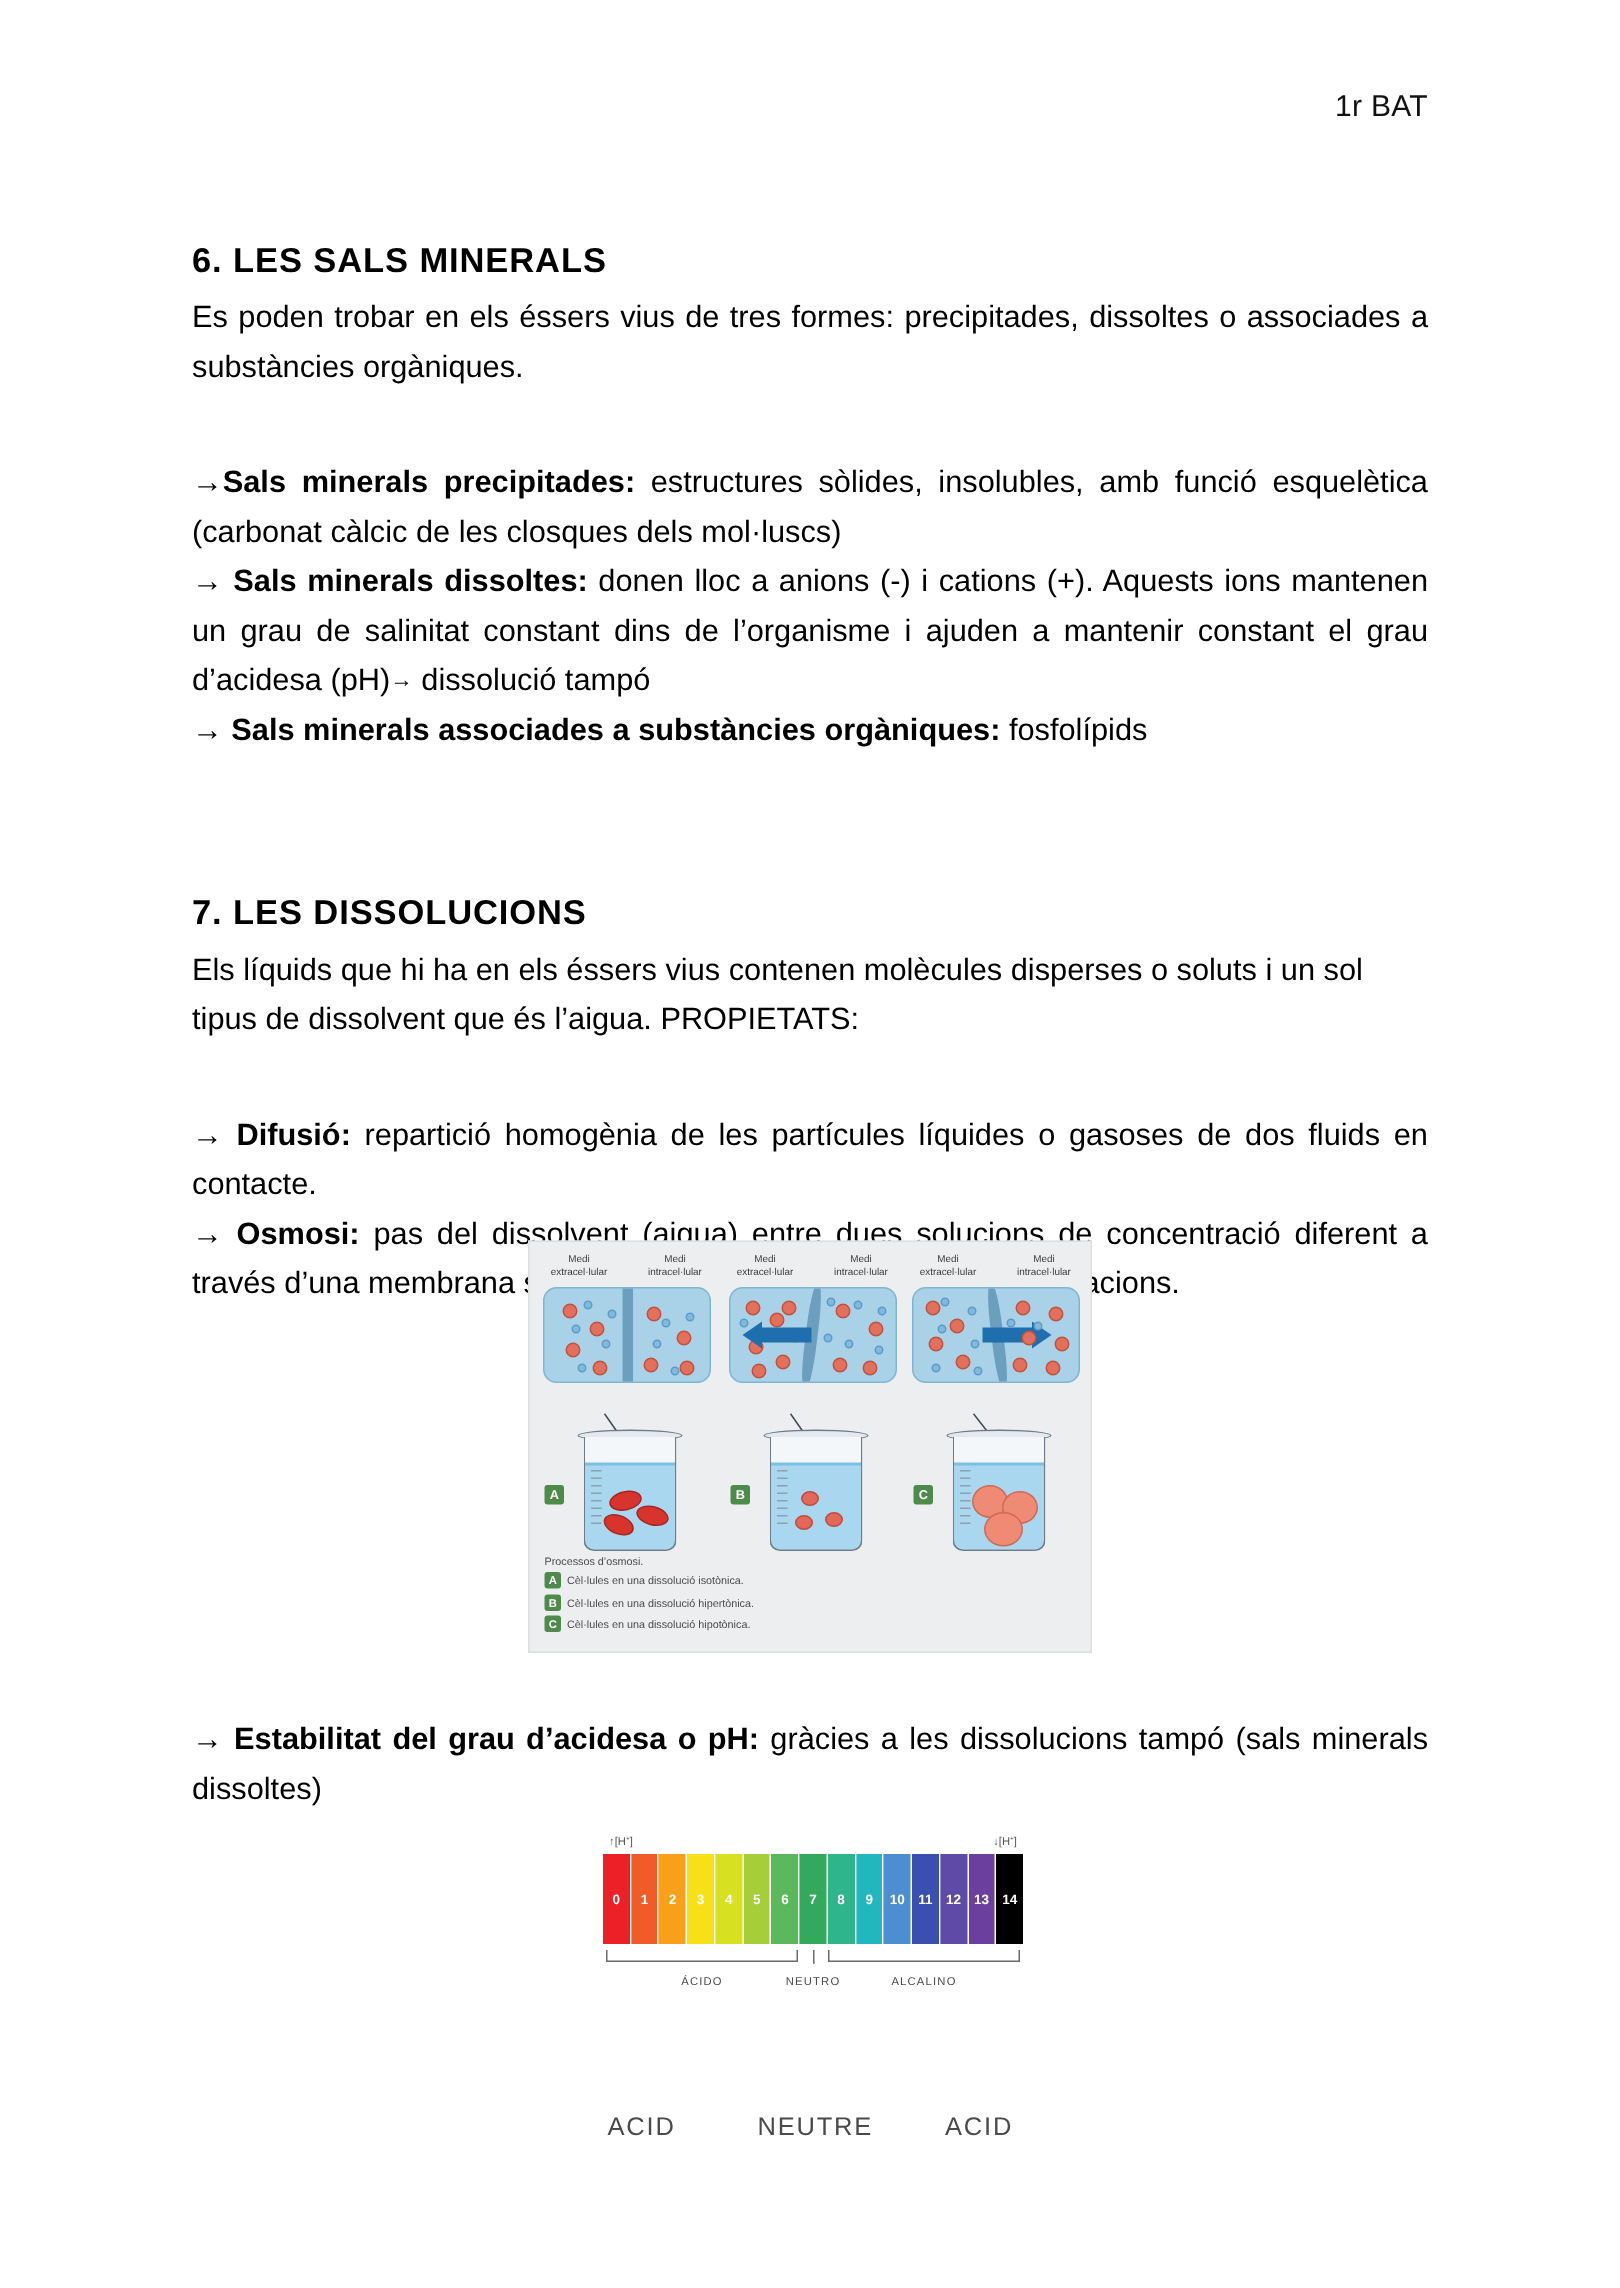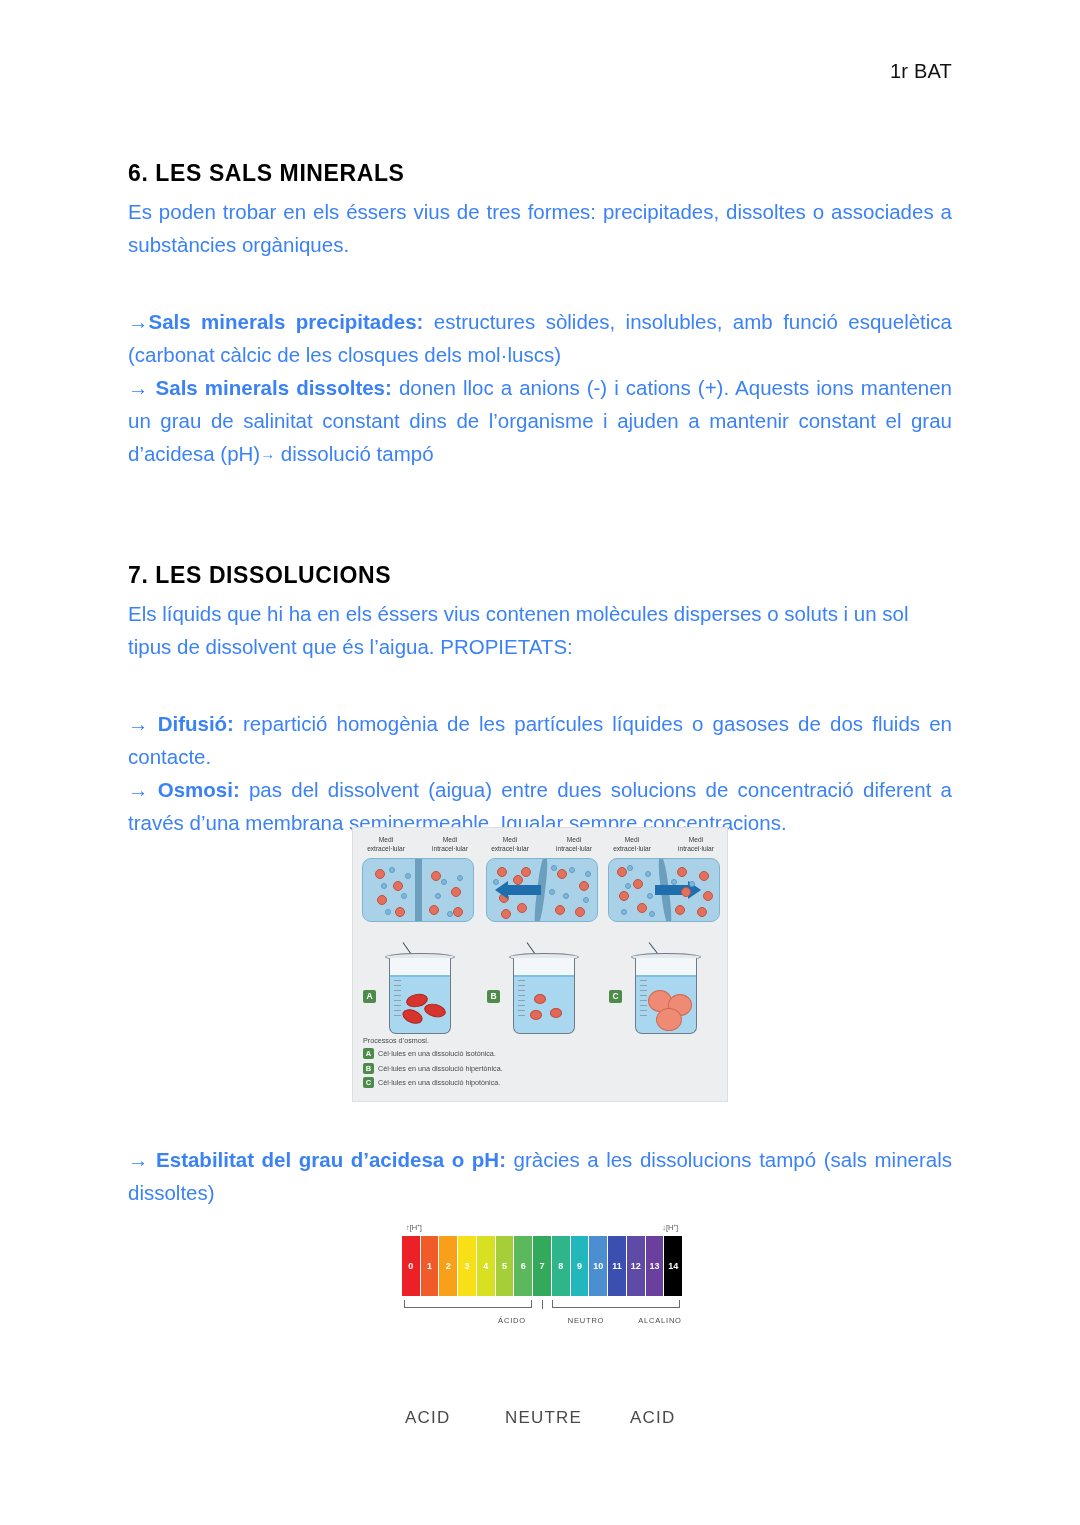--- a/index.html
+++ b/index.html
@@ -45,21 +45,21 @@
     letter-spacing: 0.6px;
     margin: 0 0 8px 0;
     color: #000;
   }
 
   p.para {
     font-size: 20.5px;
     line-height: 33px;
     margin: 0;
     text-align: justify;
-    color: #3b82f6;
+    color: #000000;
   }
   p.para.nojust { text-align: left; }
 
   .b { font-weight: bold; }
   .arrow { font-weight: normal; }
   .tiny-arrow { font-size: 15px; vertical-align: 2px; }
 
   .gap-sm { height: 26px; }
   .gap-md { height: 44px; }
   .gap-lg { height: 66px; }
@@ -295,21 +295,21 @@
   }
   .bracket.single { border-left: none; border-right: 1.2px solid #6b6b6b; width: 0; height: 9px; }
   .ph-subs {
     position: relative;
     height: 14px;
     font-size: 7.5px;
     letter-spacing: 0.8px;
     color: #4a4a4a;
     margin-top: 2px;
   }
-  .ph-subs span { position: absolute; text-align: center; transform: translateX(-50%); margin-left: 44px; }
+  .ph-subs span { position: absolute; text-align: center; transform: translateX(-50%); }
 
   
   .bottom-labels {
     position: absolute;
     left: 395px;
     top: 1408px;
     width: 300px;
     height: 26px;
     font-size: 17px;
     letter-spacing: 1.2px;
@@ -331,20 +331,21 @@
 
     <h2 class="section-title">6. LES SALS MINERALS</h2>
     <p class="para">Es poden trobar en els éssers vius de tres formes: precipitades, dissoltes o associades a substàncies orgàniques.</p>
 
     <div class="gap-md"></div>
 
     <p class="para"><span class="arrow">→</span><span class="b">Sals minerals precipitades:</span><span> estructures sòlides, insolubles, amb funció esquelètica (carbonat càlcic de les closques dels mol·luscs)</span></p>
 
     <p class="para"><span class="arrow">→ </span><span class="b">Sals minerals dissoltes:</span><span> donen lloc a anions (-)  i cations (+). Aquests ions mantenen un grau de salinitat constant dins de l’organisme i ajuden a mantenir constant el grau d’acidesa (pH)</span><span class="tiny-arrow">→</span><span> dissolució tampó</span></p>
 
+    <p class="para nojust"><span class="arrow">→ </span><span class="b">Sals minerals associades a substàncies orgàniques:</span><span> fosfolípids</span></p>
 
     <div class="gap-lg"></div>
     <div class="gap-sm"></div>
 
     <h2 class="section-title">7.  LES DISSOLUCIONS</h2>
     <p class="para nojust">Els líquids que hi ha en els éssers vius contenen molècules disperses o soluts i un sol tipus de dissolvent que és l’aigua. PROPIETATS:</p>
 
     <div class="gap-md"></div>
 
     <p class="para"><span class="arrow">→ </span><span class="b">Difusió:</span><span> repartició homogènia de les partícules líquides o gasoses de dos fluids en contacte.</span></p>

